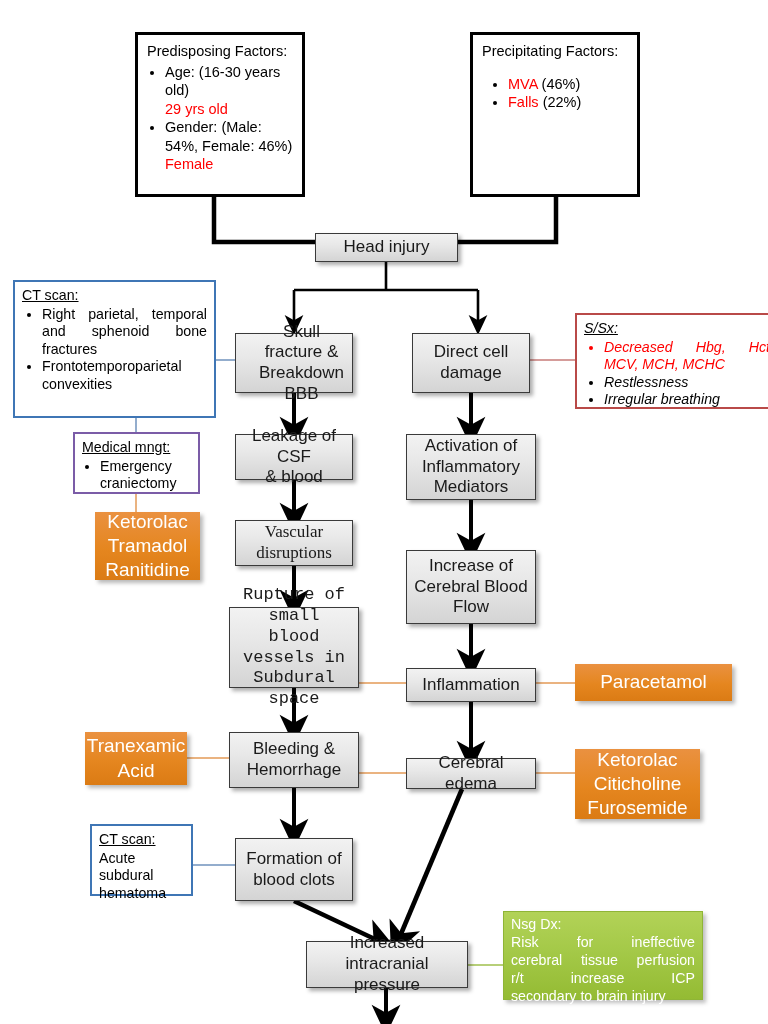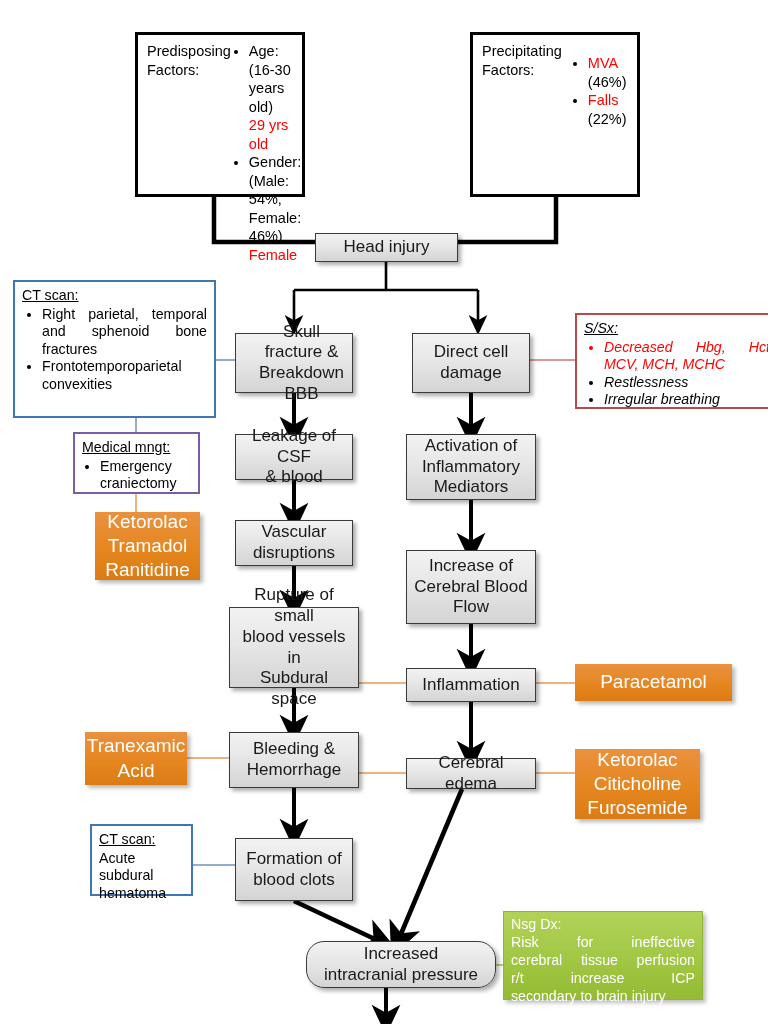--- a/index.html
+++ b/index.html
@@ -18,21 +18,21 @@
 
   
   .node { position:absolute; display:flex; }
 
   
   .factorbox {
     background:#ffffff;
     border:3px solid #000000;
     padding:7px 9px 7px 9px;
     font-size:14.5px; line-height:1.28; color:#000000;
-    flex-direction:row;
+    flex-direction:column;
   }
   .factorbox .ftitle { margin-bottom:2px; }
 
   ul.bl { margin:0; padding:0 0 0 18px; list-style:disc; }
   ul.bl li { margin:0 0 0 0; padding:0; }
   ul.bl2 { margin:0; padding:0 0 0 26px; list-style:disc; }
   ul.bl2 li { margin:0; padding:0; }
   .red { color:#ff0000; }
 
   
@@ -186,25 +186,25 @@
   </div>
 
   <div class="node proc" style="left:235px; top:333px; width:118px; height:60px; white-space:pre-line;padding-left:20px;">
     <span>Skull fracture &amp;
 Breakdown BBB</span>
   </div>
   <div class="node proc" style="left:235px; top:434px; width:118px; height:46px; white-space:pre-line;">
     <span>Leakage of CSF
 &amp; blood</span>
   </div>
-  <div class="node proc" style="left:235px; top:520px; width:118px; height:46px; white-space:pre-line;">
+  <div class="node proc" style="left:235px; top:520px; width:118px; height:46px; white-space:pre-line;font-family:Liberation Serif, serif;">
     <span>Vascular
 disruptions</span>
   </div>
-  <div class="node proc" style="left:229px; top:607px; width:130px; height:81px; white-space:pre-line;">
+  <div class="node proc" style="left:229px; top:607px; width:130px; height:81px; white-space:pre-line;font-family:Liberation Mono, monospace;">
     <span>Rupture of small
 blood vessels in
 Subdural space</span>
   </div>
   <div class="node proc" style="left:229px; top:732px; width:130px; height:56px; white-space:pre-line;">
     <span>Bleeding &amp;
 Hemorrhage</span>
   </div>
   <div class="node proc" style="left:235px; top:838px; width:118px; height:63px; white-space:pre-line;">
     <span>Formation of
@@ -225,21 +225,21 @@
 Cerebral Blood
 Flow</span>
   </div>
   <div class="node proc" style="left:406px; top:668px; width:130px; height:34px; white-space:pre-line;">
     <span>Inflammation</span>
   </div>
   <div class="node proc" style="left:406px; top:758px; width:130px; height:31px; white-space:pre-line;">
     <span>Cerebral edema</span>
   </div>
 
-  <div class="node proc" style="left:306px; top:941px; width:190px; height:47px; white-space:pre-line;border-radius:18px;">
+  <div class="node proc" style="left:306px; top:941px; width:162px; height:47px; white-space:pre-line;">
     <span>Increased
 intracranial pressure</span>
   </div>
 
   <div class="node annot blue" style="left:13px; top:280px; width:203px; height:138px;">
     <div class="atitle">CT scan:</div>
     <ul class="bl" style="padding-left:20px;">
       <li class="just">Right parietal, temporal and sphenoid bone fractures</li>
       <li class="just">Frontotemporoparietal convexities</li>
     </ul>

